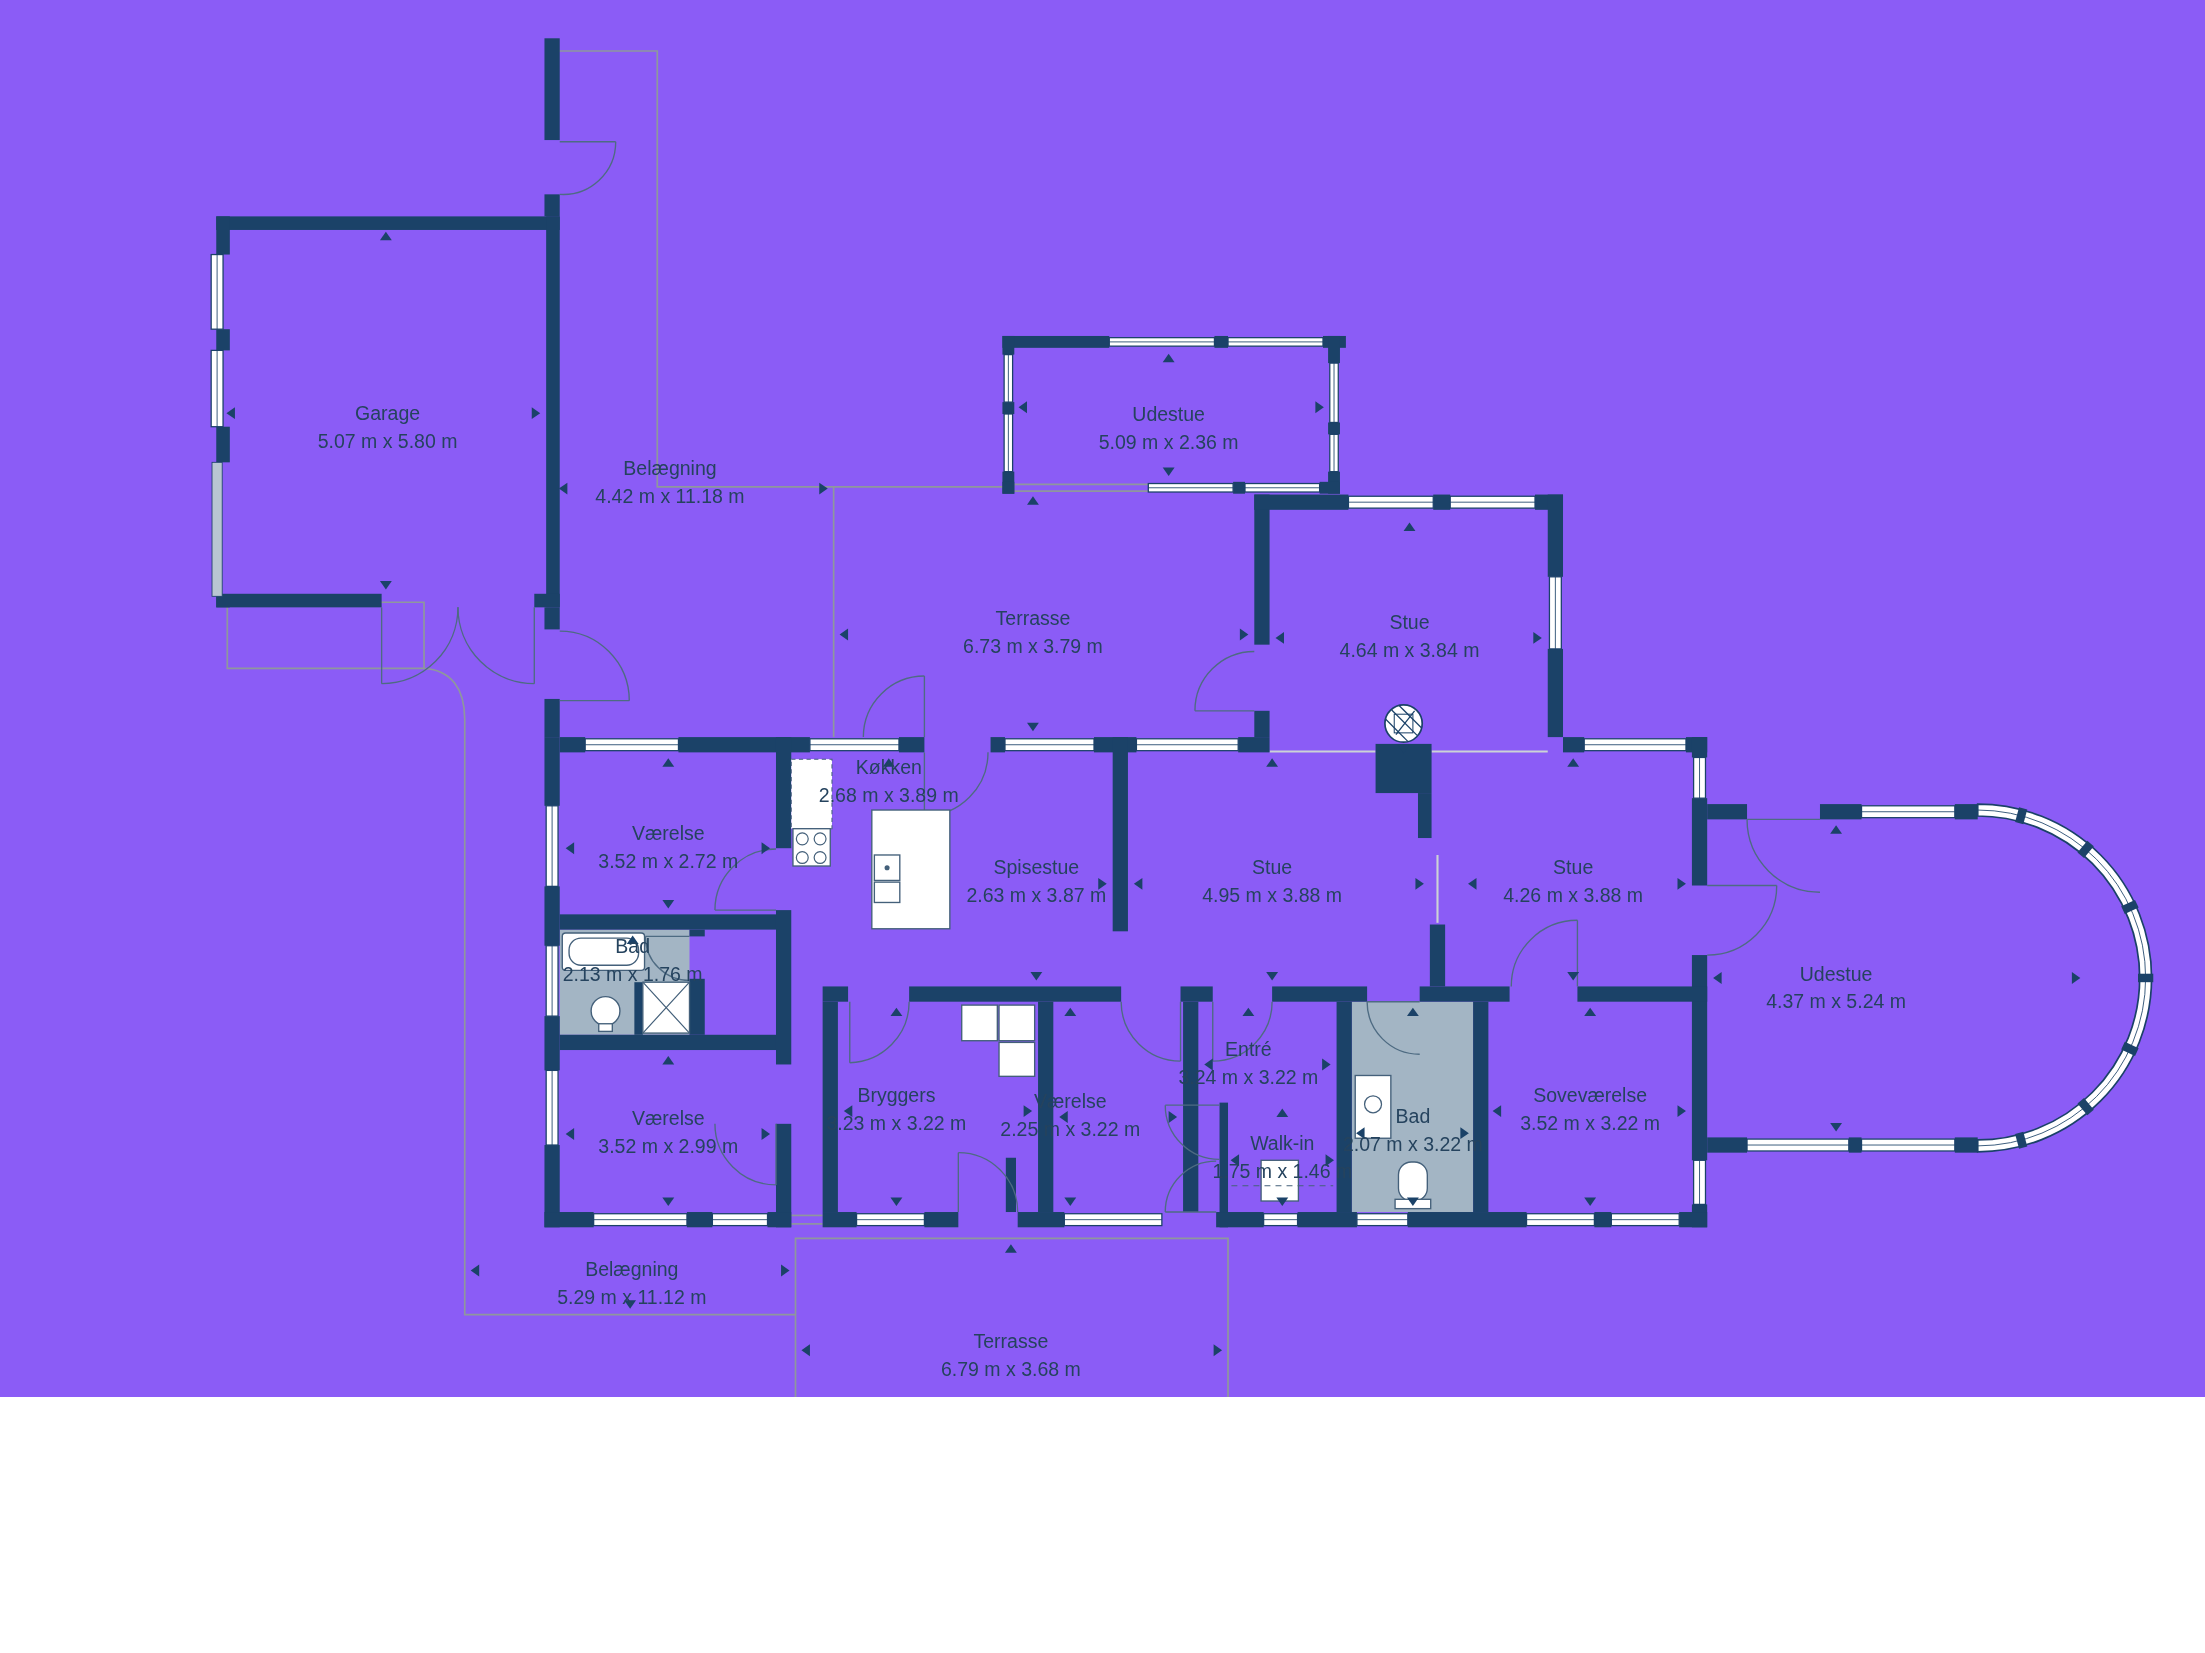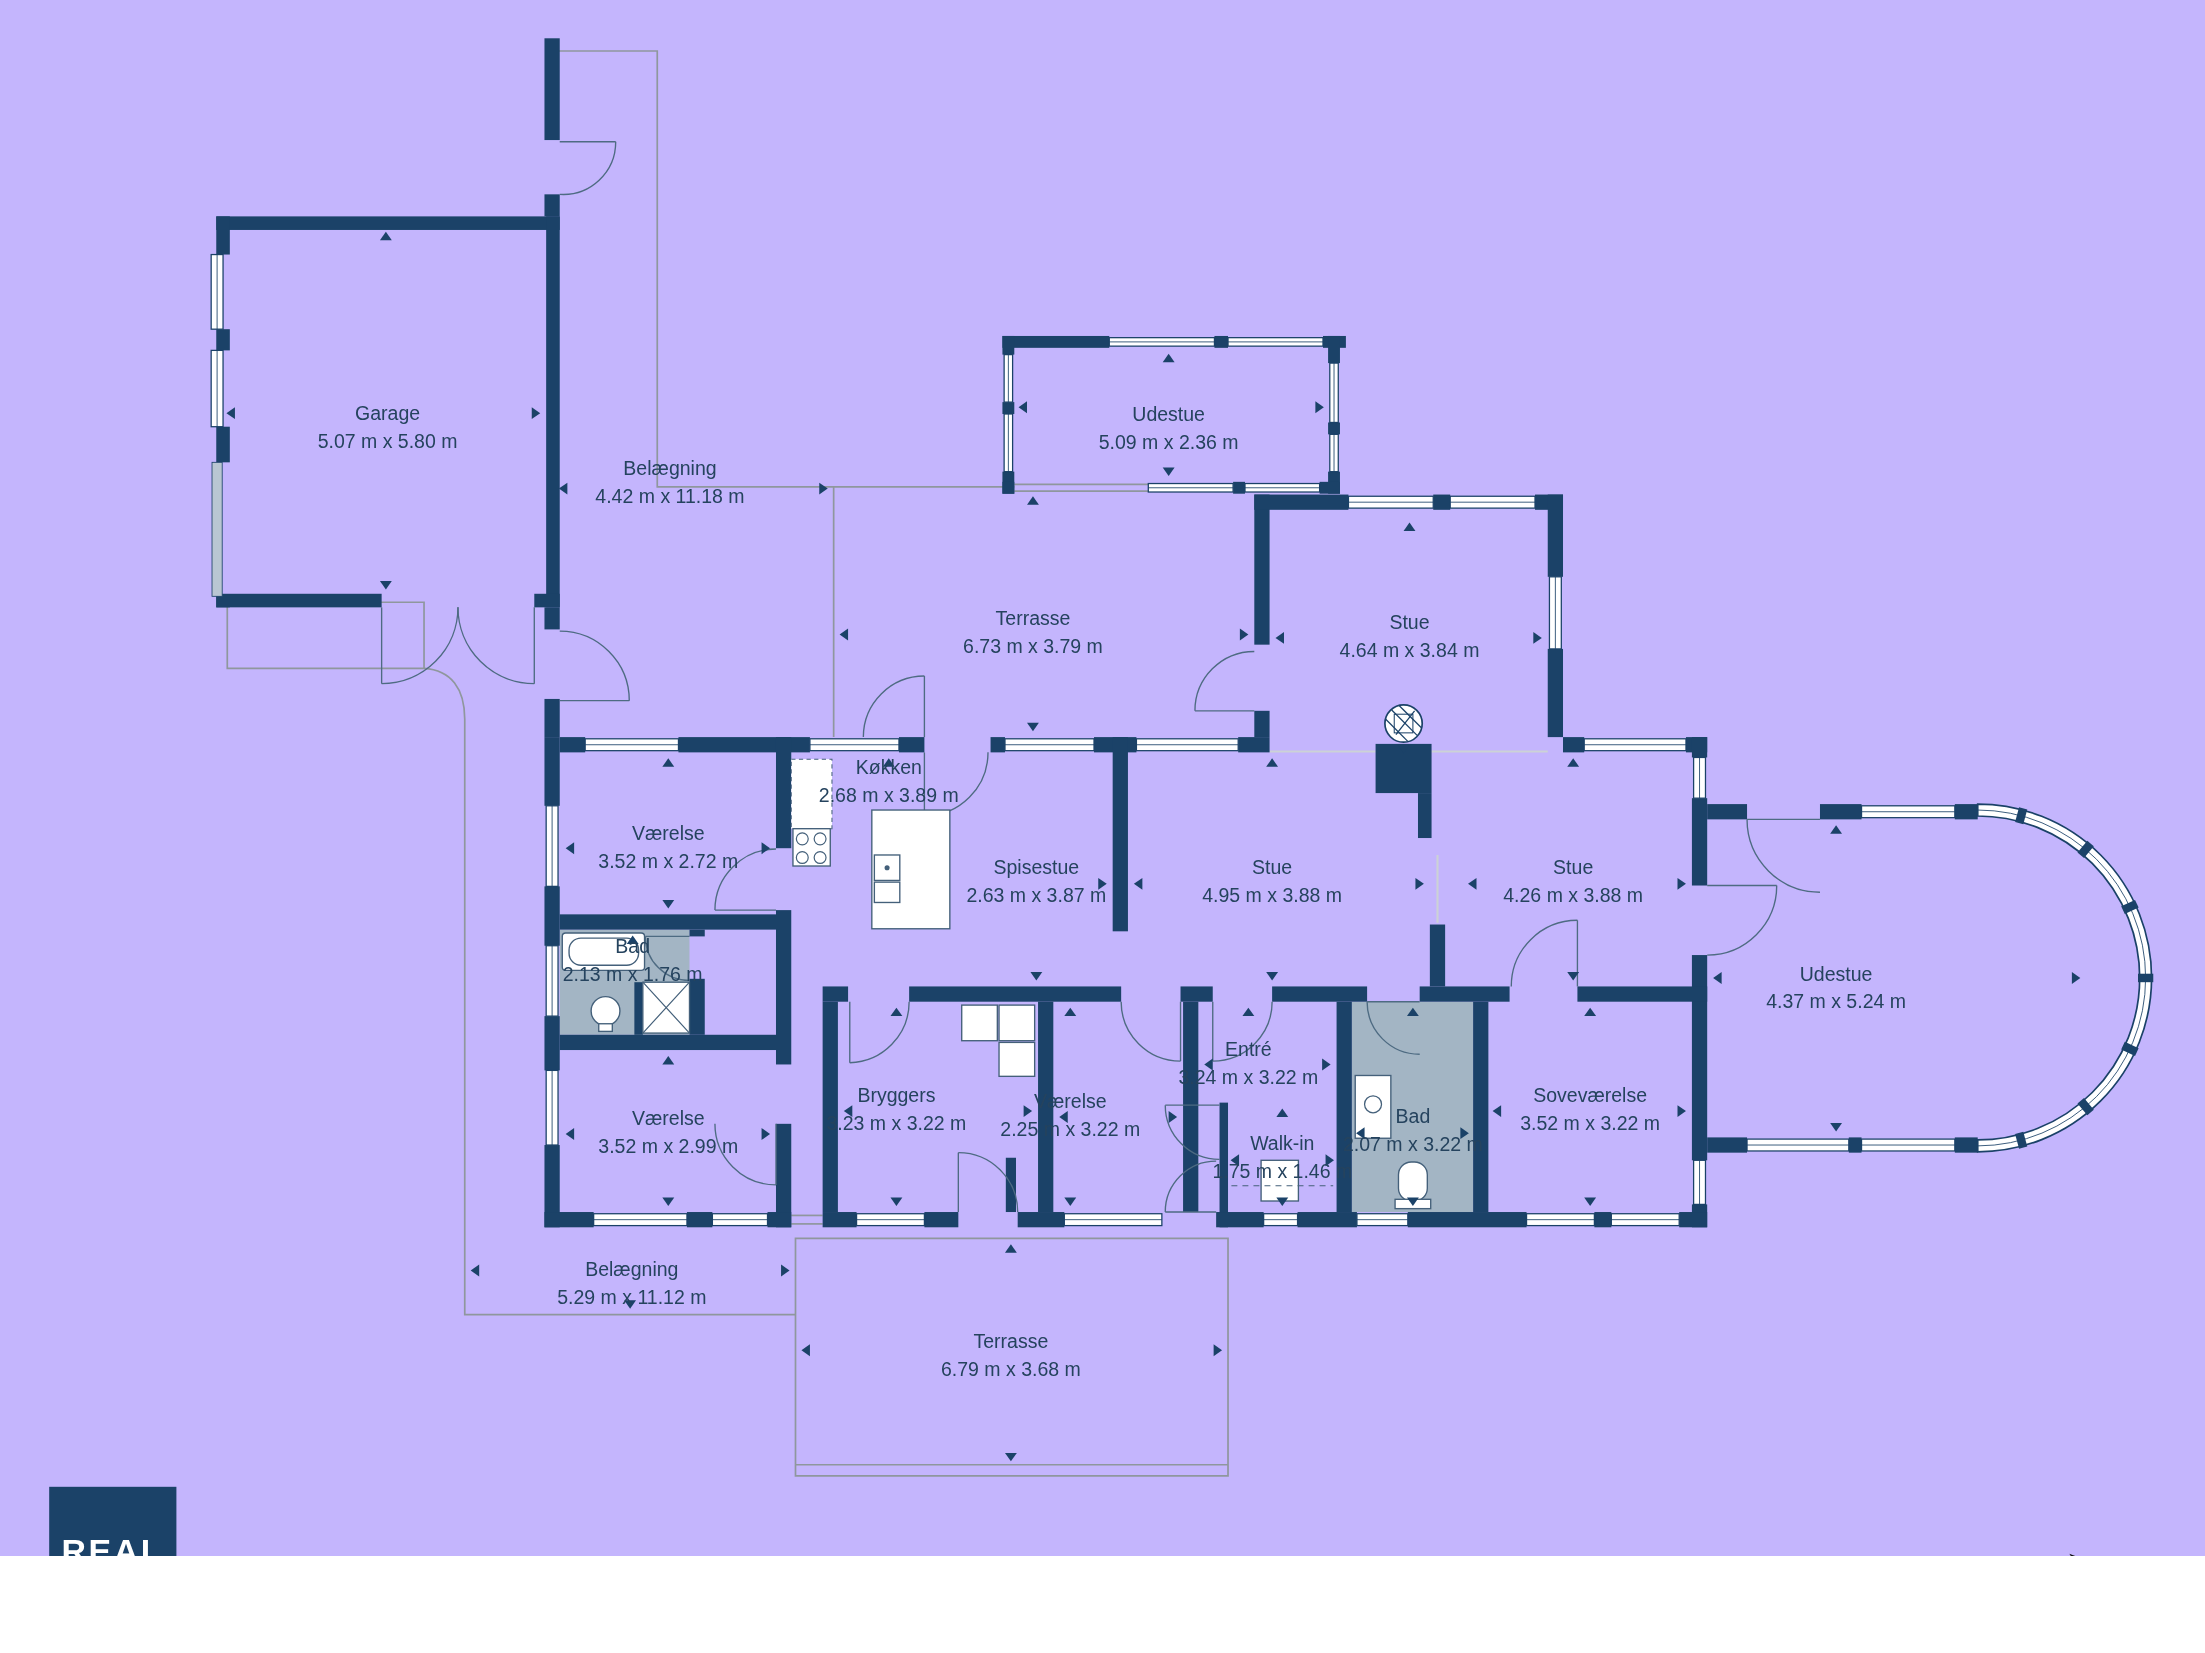--- a/index.html
+++ b/index.html
@@ -1,16 +1,16 @@
 <!DOCTYPE html>
 <html style="font-size:13.6px"><head>
 <meta charset="utf-8">
 <style>
   html,body{margin:0;padding:0;background:#ffffff;}
-  .stage{position:relative;width:2205px;height:1556px;background:#c4b5fd;overflow:hidden;
+  .stage{position:relative;width:2205px;height:1397px;background:#8b5cf6;overflow:hidden;
          font-family:"Liberation Sans", sans-serif;}
   svg{position:absolute;left:0;top:0;}
   text.room-name, text.room-dims{font-family:"Liberation Sans", sans-serif;font-size:23px;}
 </style>
 </head>
 <body>
 
 <div class="stage">
 <svg id="plan" width="2205" height="1654" viewBox="0 0 2600 1950">
 

